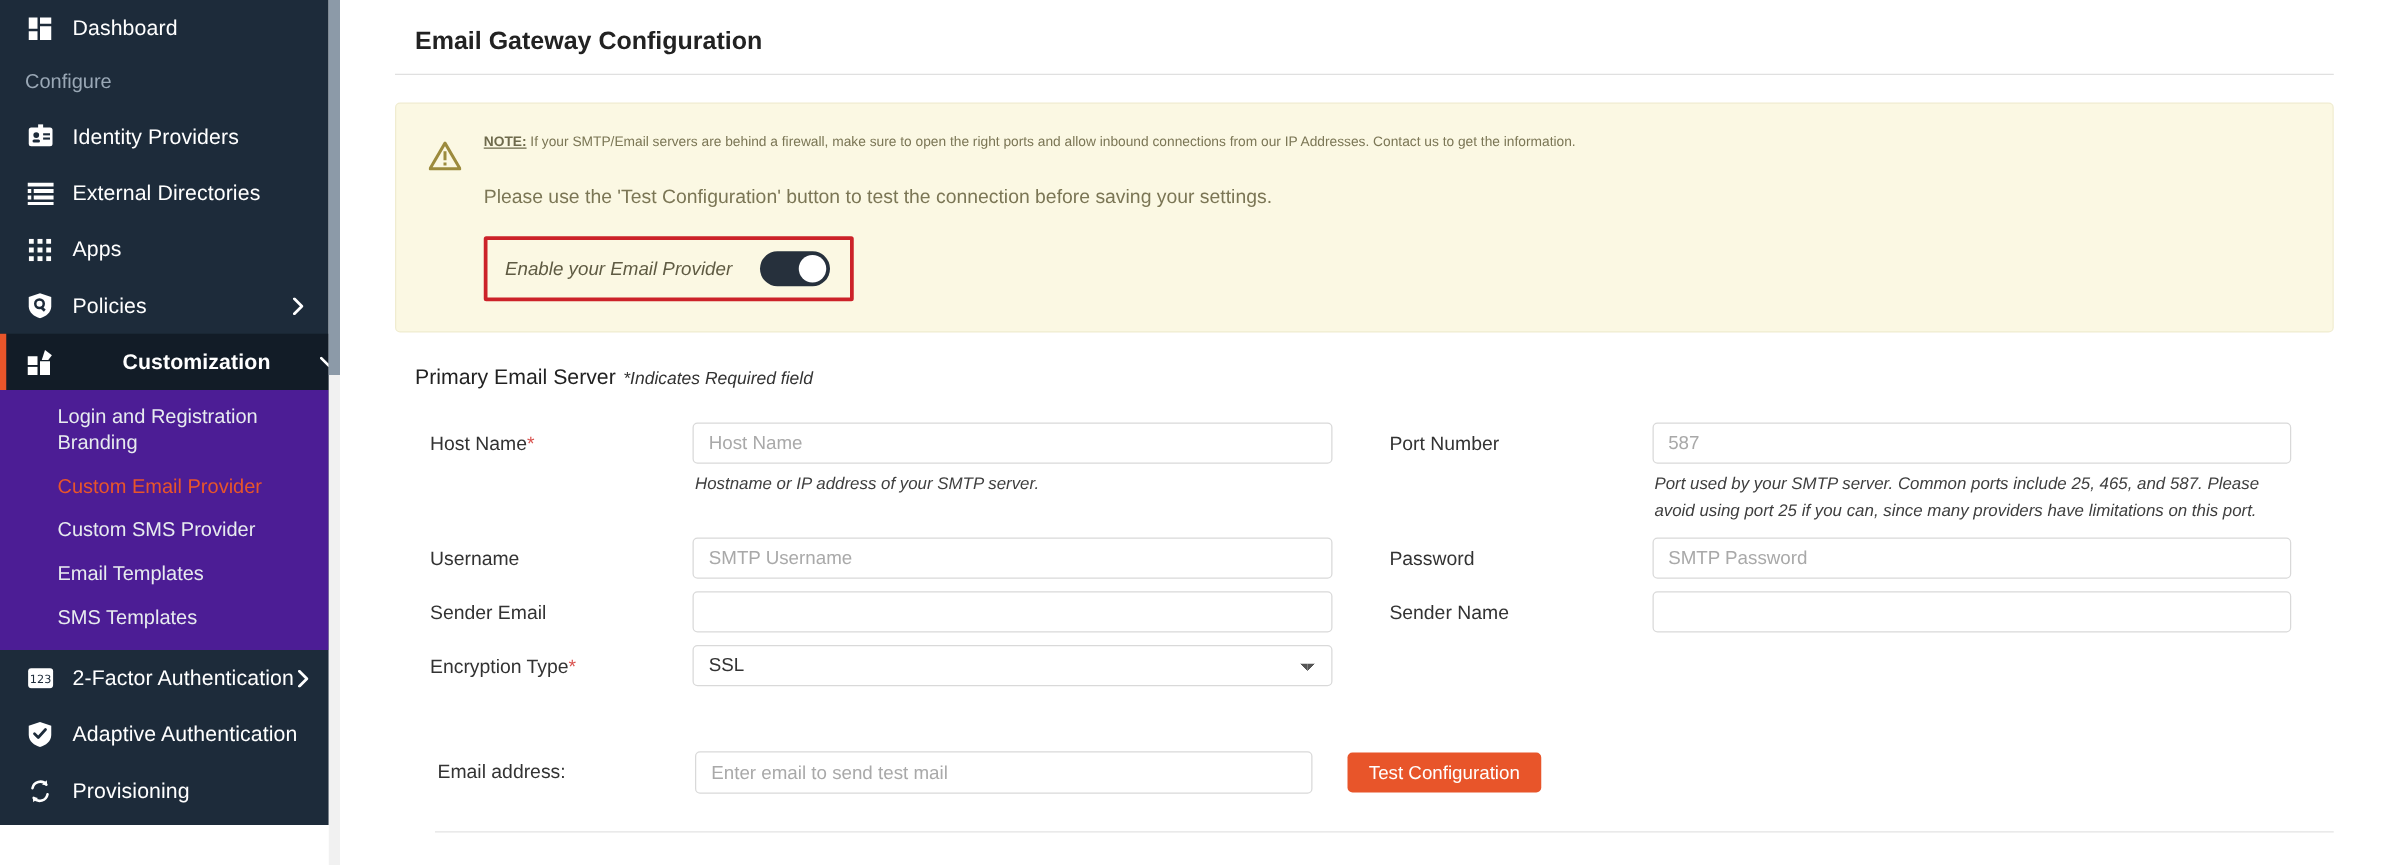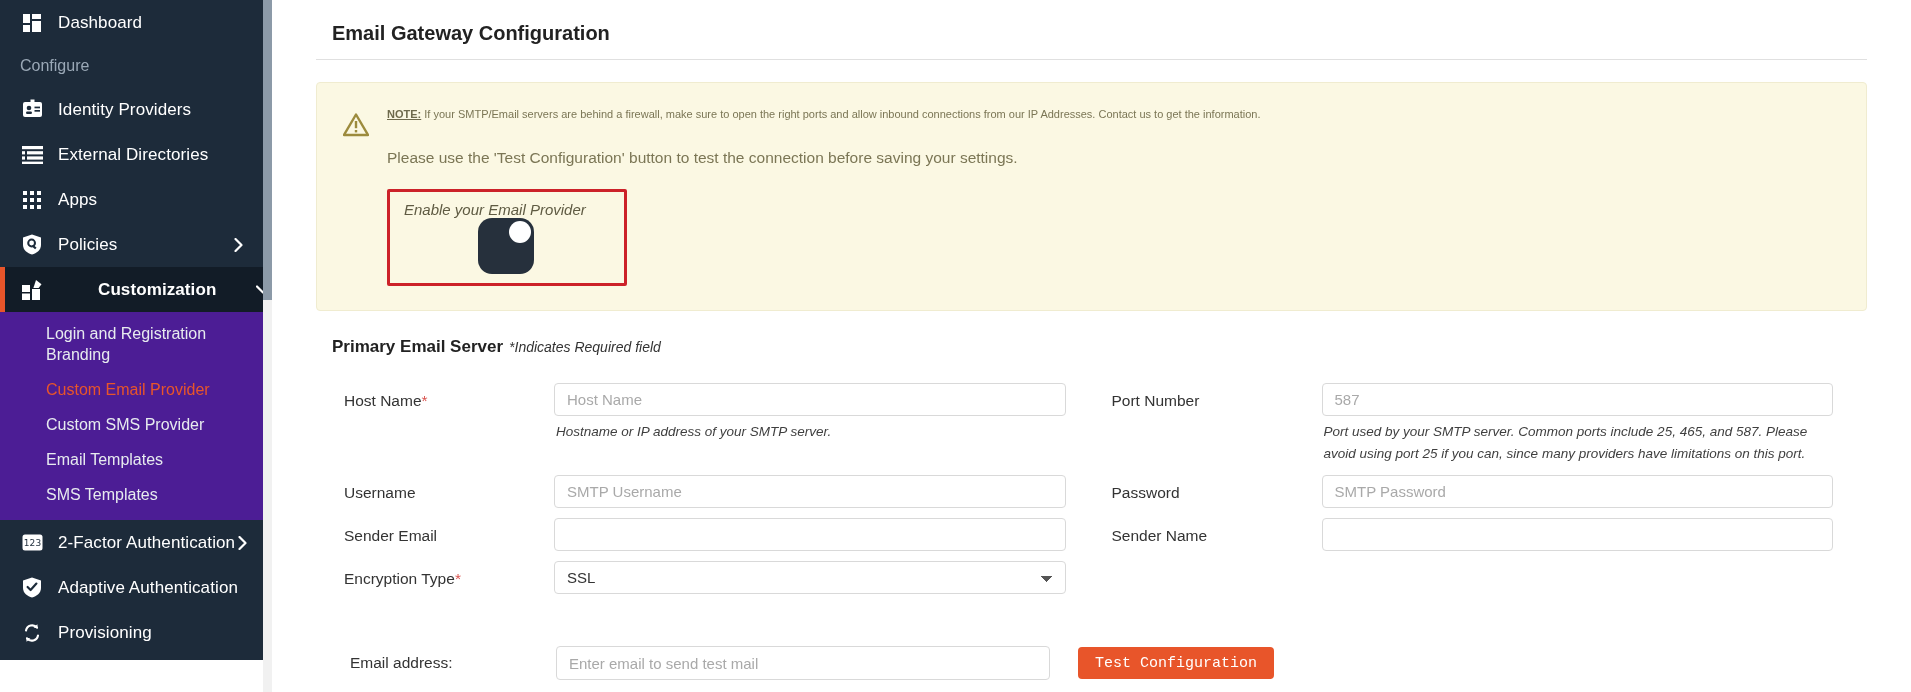--- a/index.html
+++ b/index.html
@@ -136,21 +136,20 @@
     color: #7b7655;
     line-height: 22px;
     margin-bottom: 20px;
   }
   .toggle-wrap {
     display: inline-flex;
     align-items: center;
     border: 3px solid #cc2229;
     padding: 9px 16px 9px 14px;
     border-radius: 2px;
-    flex-direction: column;
   }
   .toggle-label {
     font-style: italic;
     font-size: 15px;
     color: #5f5b43;
     margin-right: 22px;
   }
   .switch {
     width: 56px; height: 28px;
     background: #26303c;
@@ -167,21 +166,21 @@
     border-radius: 50%;
   }
 
   
   .form-wrap { padding: 26px 0 0 16px; }
   .section-head {
     font-size: 17px;
     color: #222222;
     margin-bottom: 26px;
   }
-  .section-head b { font-weight: bold; text-align: right; }
+  .section-head b { font-weight: normal; text-align: right; }
   .section-head i {
     font-style: italic;
     font-size: 14px;
     color: #333333;
     margin-left: 6px;
     font-weight: normal;
   }
   .grid { display: flex; }
   .col { width: 50%; }
   .row {
@@ -255,21 +254,21 @@
   .test-input::placeholder { color: #a9a9a9; }
   .btn-test {
     margin-left: 28px;
     background: #e8552a;
     color: #ffffff;
     border: none;
     border-radius: 4px;
     height: 32px;
     padding: 0 17px;
     font-size: 15px;
-    font-family: Liberation Mono, monospace;
+    font-family: Liberation Sans, sans-serif;
     cursor: pointer;
   }
   .bottom-rule {
     height: 1px; background: #e4e4e4;
     margin: 30px 0 0 16px;
   }
 </style>
 </head>
 <body>
 

